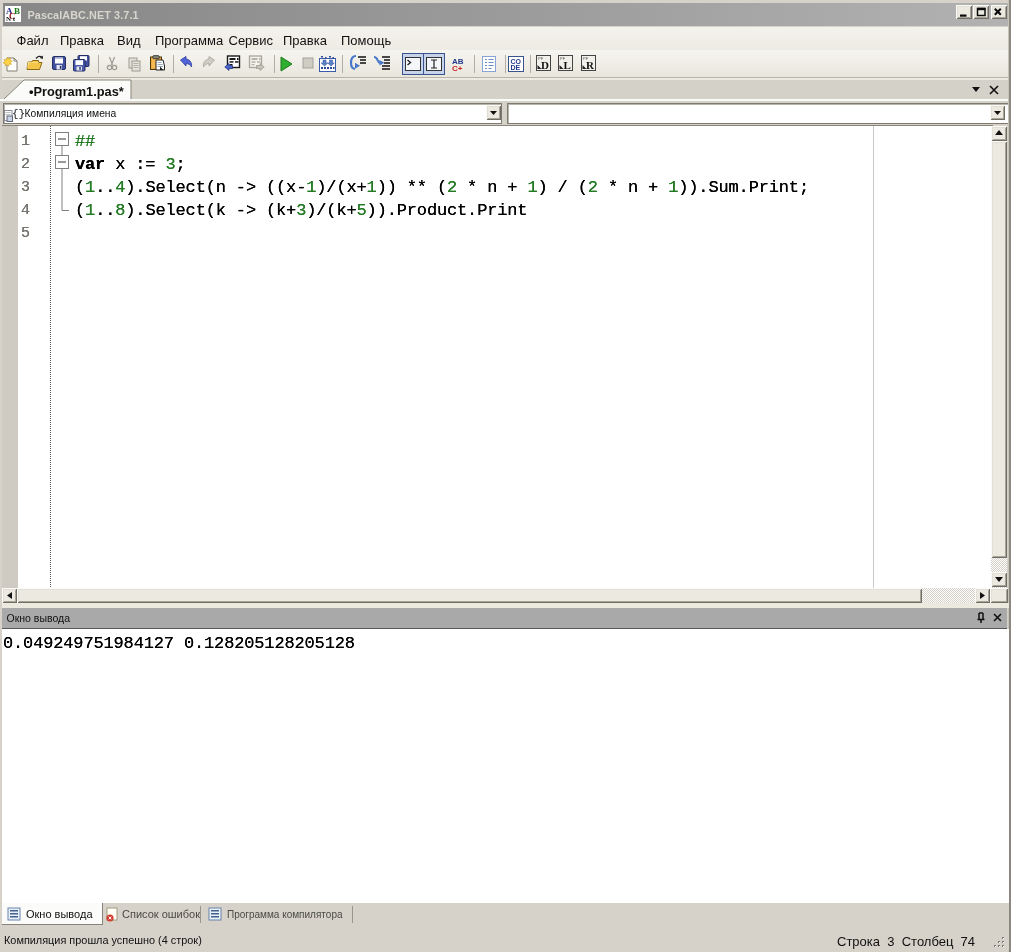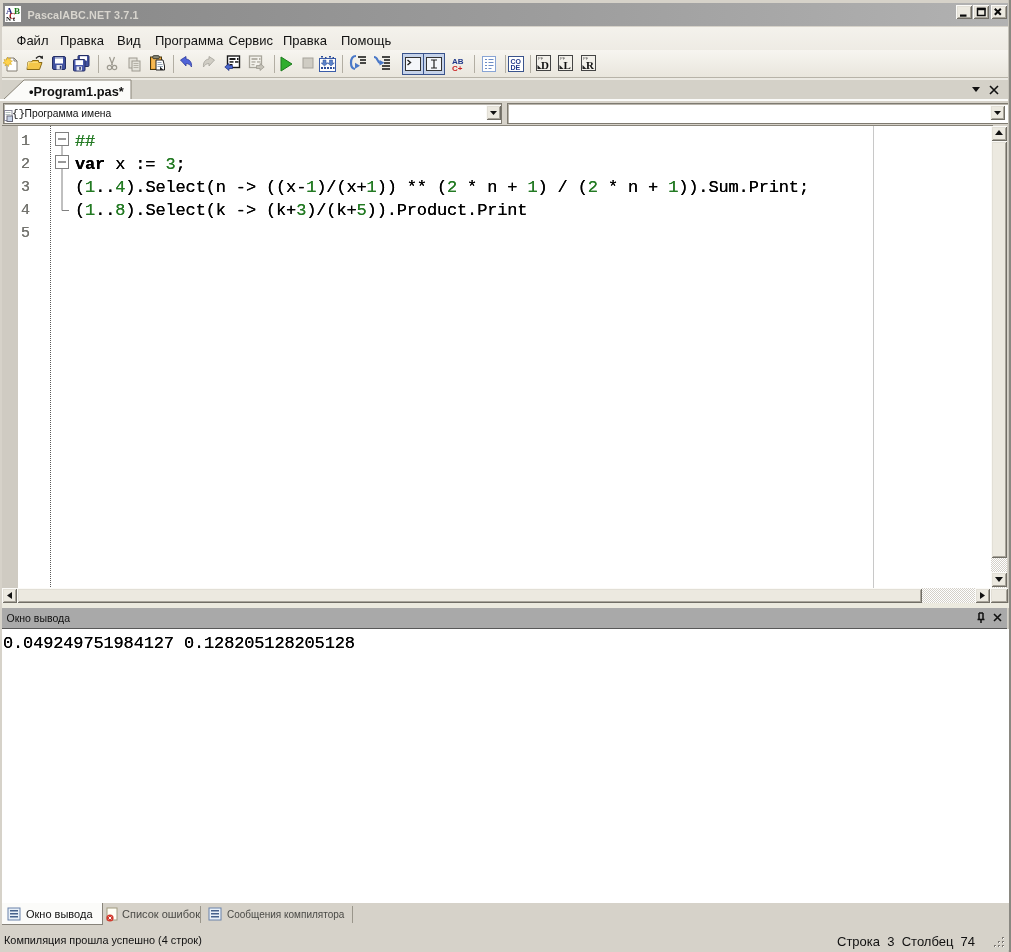--- a/index.html
+++ b/index.html
@@ -252,21 +252,21 @@
 <svg class="abs" style="left:486px;top:105px;" width="15" height="15">
     <path d="M4 6 L11 6 L7.5 10 Z" fill="#111"></path>
   </svg>
 <svg class="abs" style="left:4px;top:110px;" width="11" height="12" viewBox="0 0 11 12">
   <rect x="0.5" y="0.5" width="7.5" height="10" fill="#fff" stroke="#8a8a9a"></rect>
   <rect x="1.5" y="2" width="5" height="1" fill="#9aab"></rect>
   <rect x="1.5" y="4" width="5" height="1" fill="#9aab"></rect>
   <rect x="3" y="6" width="5.5" height="5.5" fill="#c8d4e8" stroke="#667"></rect>
 </svg>
 <div class="abs" style="left:12px;top:107.5px;font-size:11px;color:#111;font-family:'Liberation Mono',monospace;">{}</div>
-<div class="abs" style="left:24.5px;top:107.5px;font-size:10.3px;color:#111;">Программа имена</div>
+<div class="abs" style="left:24.5px;top:107.5px;font-size:10.3px;color:#111;">Компиляция имена</div>
 
 <div class="abs" style="left:507px;top:103px;width:501px;height:19px;background:#fff;border:1px solid #7e7a70;box-shadow:inset 1px 1px 0 #b9b5ac;"></div>
 <div class="abs raised" style="left:990px;top:105px;width:15px;height:15px;"></div>
 <svg class="abs" style="left:990px;top:105px;" width="15" height="15">
     <path d="M4 6 L11 6 L7.5 10 Z" fill="#111"></path>
   </svg>
 
 <div class="abs" style="left:2px;top:125px;width:991px;height:463px;background:#fff;border-top:1px solid #88847a;"></div>
 
 <div class="abs" style="left:2px;top:126px;width:16px;height:462px;background:#cfcbc2;"></div>
@@ -356,21 +356,21 @@
   <path d="M3.6 9.6 L6.4 12.4 M6.4 9.6 L3.6 12.4" stroke="#fff" stroke-width="1"></path>
 </svg>
 <div class="abs" style="left:122px;top:908px;font-size:11px;color:#4a4a46;">Список ошибок</div>
 <div class="abs" style="left:200px;top:906px;width:1px;height:17px;background:#9a968b;"></div>
 <svg class="abs" style="left:208px;top:907px;" width="14" height="14" viewBox="0 0 14 14">
   <rect x="1" y="1" width="12" height="12" fill="#e8f0f8" stroke="#6a82aa"></rect>
   <rect x="3" y="3" width="8" height="1.5" fill="#44608c"></rect>
   <rect x="3" y="6" width="8" height="1.5" fill="#44608c"></rect>
   <rect x="3" y="9" width="8" height="1.5" fill="#44608c"></rect>
 </svg>
-<div class="abs" style="left:227px;top:909px;font-size:10px;color:#4a4a46;">Сообщения компилятора</div>
+<div class="abs" style="left:227px;top:909px;font-size:10px;color:#4a4a46;">Программа компилятора</div>
 <div class="abs" style="left:352px;top:906px;width:1px;height:17px;background:#9a968b;"></div>
 
 <div class="abs" style="left:2px;top:926px;width:1007px;height:24px;background:#d6d2c9;"></div>
 <div class="abs" style="left:4px;top:933.5px;font-size:10.9px;color:#111;">Компиляция прошла успешно (4 строк)</div>
 <div class="abs" style="left:837px;top:933.5px;font-size:13px;color:#111;">Строка&nbsp;&nbsp;3&nbsp;&nbsp;Столбец&nbsp;&nbsp;74</div>
 <svg class="abs" style="left:993px;top:936px;" width="14" height="13" viewBox="0 0 14 13">
   <g fill="#7d7973">
     <rect x="9" y="1" width="2" height="2"></rect>
       <rect x="9" y="5" width="2" height="2"></rect>
       <rect x="9" y="9" width="2" height="2"></rect>

